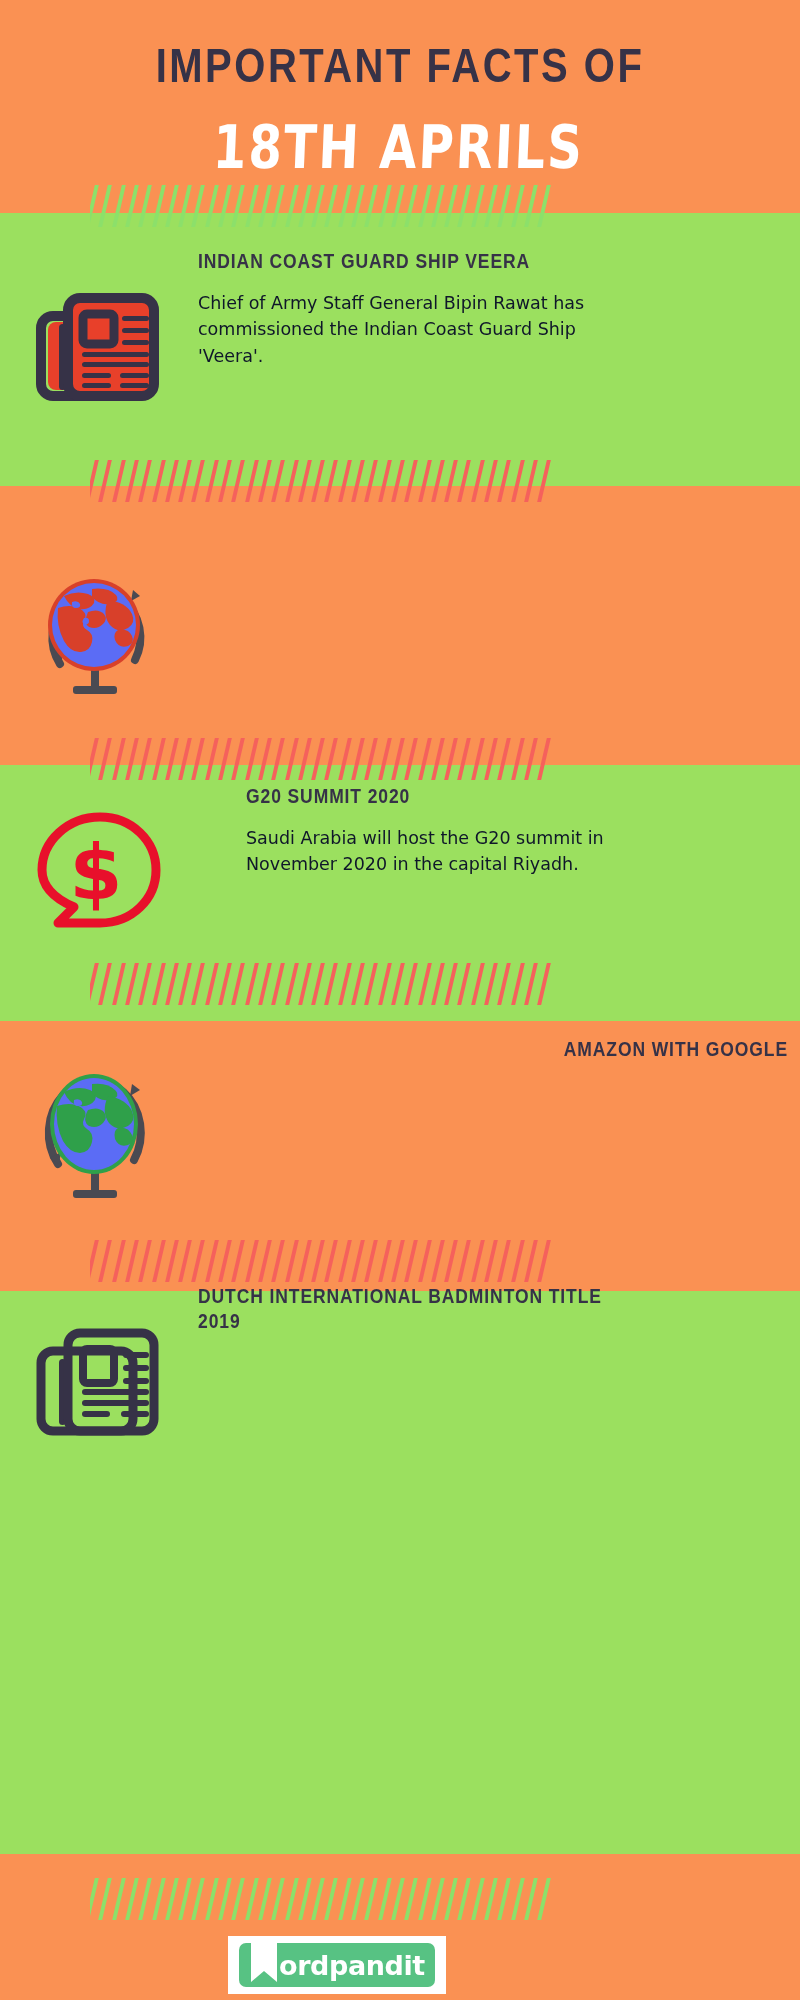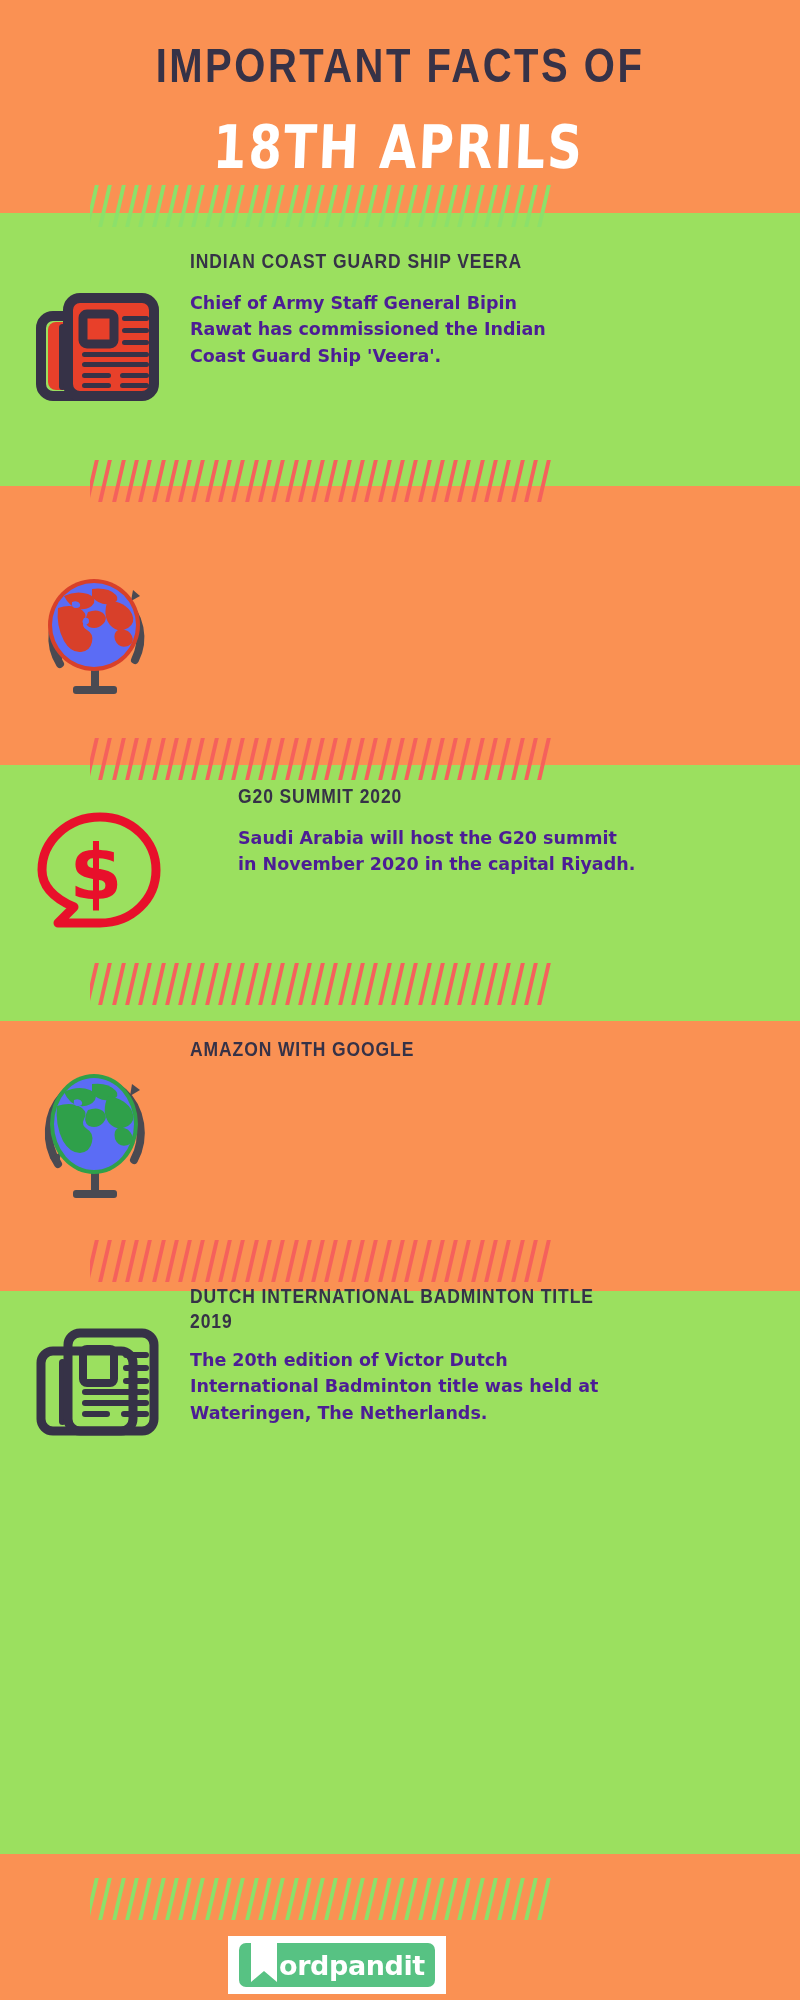--- a/index.html
+++ b/index.html
@@ -66,39 +66,38 @@
   .divider.stripe-red   i { background:#F5615C; }
 
   
   .row { position:absolute; left:0; width:800px; }
   .icon-cell {
     position:absolute;
     left:28px;
     width:140px;
     display:flex; align-items:center; justify-content:center;
   }
-  .text-cell { position:absolute; left:190px; width:590px; }
+  .text-cell { position:absolute; left:198px; width:590px; }
   .fact-title {
     font-family:"Liberation Sans", sans-serif;
     font-weight:bold;
     font-size:17.5px;
     letter-spacing:0.9px;
     color:#363247;
     text-transform:uppercase;
     line-height:1.25;
     transform:scaleY(1.12);
     transform-origin:left top;
   }
   .fact-body {
     margin-top:18px;
     font-family:"DejaVu Sans", sans-serif;
     font-size:17.5px;
     line-height:1.52;
-    color:#4c1d95;
-    font-weight:bold;
+    color:#0f172a;
   }
 
   
   .logo-wrap {
     position:absolute;
     left:228px;
     top:1936px;
     width:218px;
     height:58px;
     background:#ffffff;
@@ -447,21 +446,21 @@
           <text x="66" y="88" font-family="'DejaVu Sans', sans-serif" font-size="76" font-weight="bold" fill="#E8102B" text-anchor="middle">$</text>
         </svg>
       </span>
     </div>
     <div class="text-cell" style="top:0px;margin-left:48px;">
       <div class="fact-title">G20 Summit 2020</div>
       <div class="fact-body" style="width:400px;">Saudi Arabia will host the G20 summit in November 2020 in the capital Riyadh.</div>
     </div>
   </div>
 
-  <div class="row" style="top:1038px;height:200px;">
+  <div class="row" style="top:1038px;height:200px;text-align:right;">
     <div class="icon-cell" style="top:26px;height:140px;">
       <span>
         <svg class="icon-svg" width="128" height="140" viewBox="0 0 128 140">
 
           <rect x="57" y="106" width="8" height="22" fill="#4A4A52"></rect>
           <rect x="39" y="126" width="44" height="8" rx="3" fill="#4A4A52"></rect>
 
           <path d="M24 100 A46 52 0 1 1 100 96" fill="none" stroke="#4A4A52" stroke-width="8" stroke-linecap="round"></path>
           <path d="M98 20 l8 6 -10 6 z" fill="#4A4A52"></path>
           <path d="M25 100 l-9 -6 11 -6 z" fill="#4A4A52"></path>
@@ -503,21 +502,20 @@
           <rect x="46" y="64" width="67" height="6" rx="3" fill="#363247"></rect>
           <rect x="46" y="75" width="67" height="6" rx="3" fill="#363247"></rect>
 
           <rect x="46" y="86" width="28" height="6" rx="3" fill="#363247"></rect>
           <rect x="85" y="86" width="28" height="6" rx="3" fill="#363247"></rect>
         </svg>
       </span>
     </div>
     <div class="text-cell" style="top:0px;">
       <div class="fact-title" style="width:430px;">Dutch International Badminton Title 2019</div>
-      <div class="fact-body" style="width:450px;">The 20th edition of Victor Dutch International Badminton title was held at Wateringen, The Netherlands.</div>
     </div>
   </div>
 
   <div class="logo-wrap">
     <div class="logo-box">
       <span class="logo-bookmark"></span>
       <span class="logo-text">ordpandit</span>
     </div>
   </div>
 

